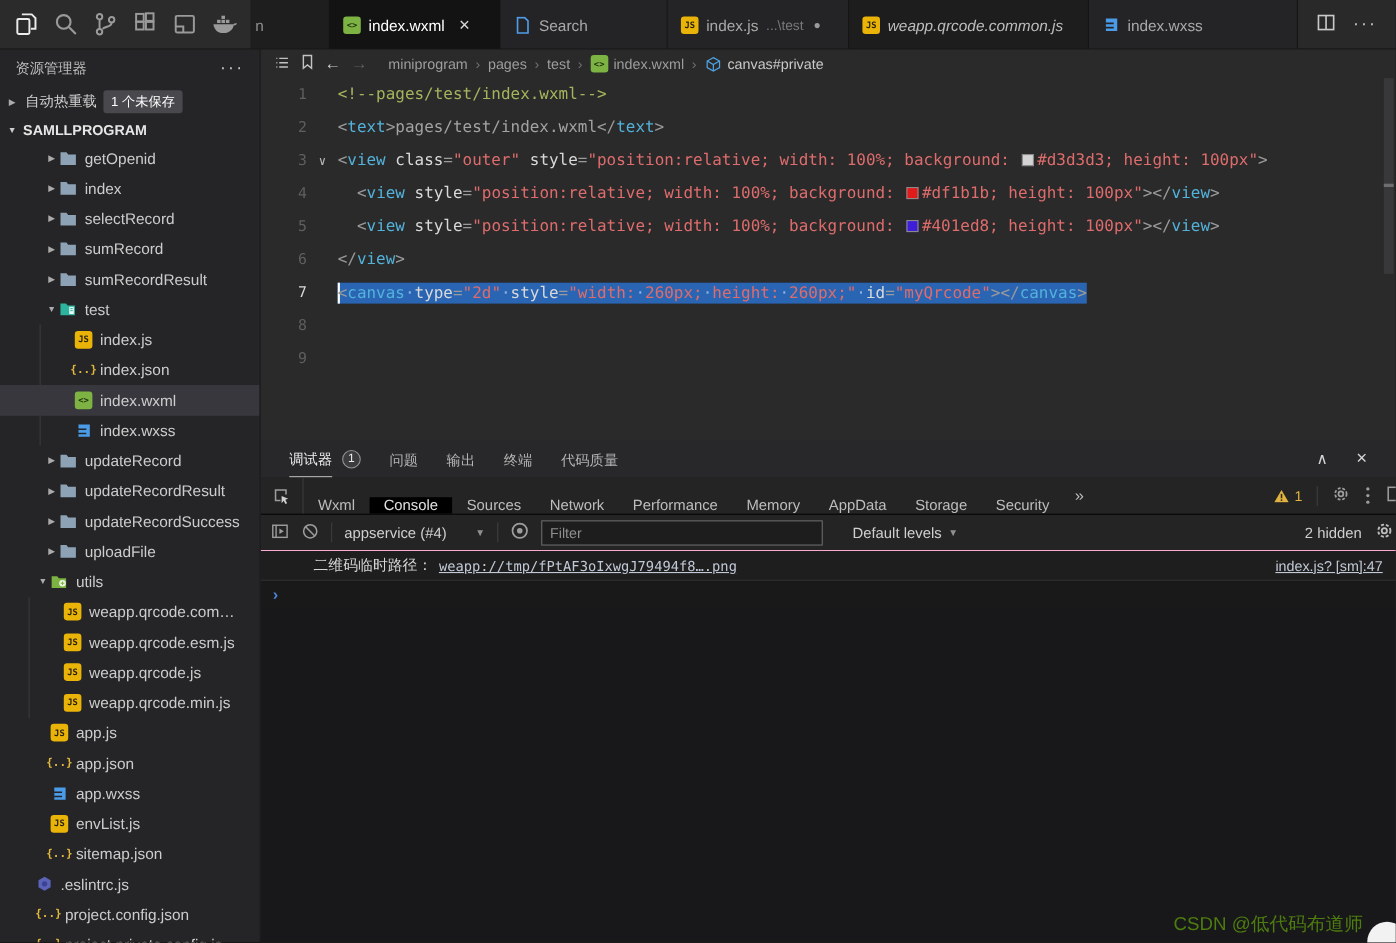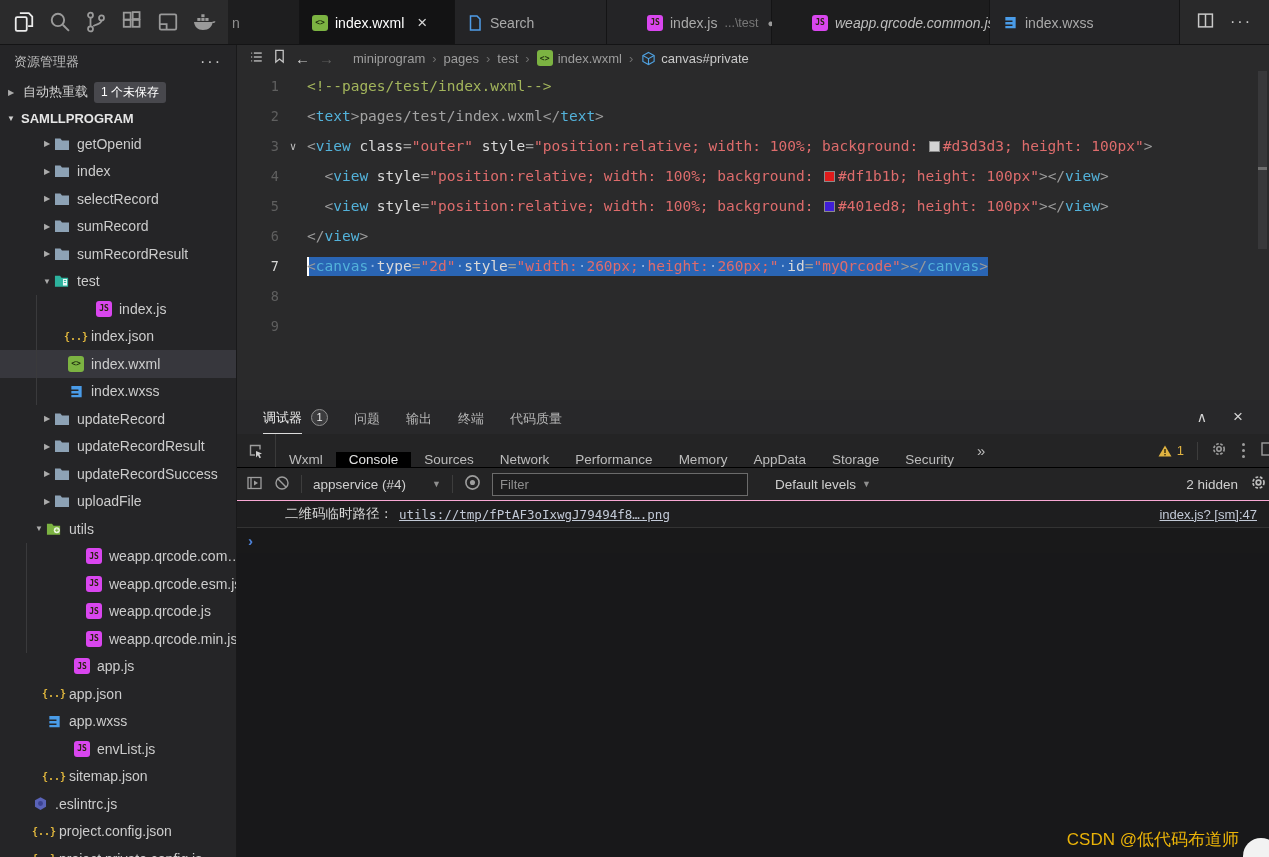--- a/index.html
+++ b/index.html
@@ -42,21 +42,21 @@
   .trow{height:27.5px;display:flex;align-items:center;position:relative;color:#cccccc;font-size:14px;white-space:nowrap;}
   .trow.selected{background:#37373d;}
   .trow .chev{font-size:8px;color:#ababab;width:14px;text-align:center;flex:none;}
   .trow .spacer{width:14px;flex:none;}
   .trow .lbl{margin-left:7px;}
   .guide{position:absolute;top:0;bottom:0;width:1px;background:#3a3a3c;}
 
   
   .fi{width:16px;height:16px;border-radius:3px;display:inline-flex;align-items:center;justify-content:center;
       font-family:"DejaVu Sans Mono",monospace;font-weight:700;flex:none;}
-  .fi-js{background:#d946ef;color:#2b2410;font-size:8px;margin-left:28px;}
+  .fi-js{background:#eab308;color:#2b2410;font-size:8px;}
   .fi-json{color:#e3b93e;font-size:10px;background:transparent;}
   .fi-wxml{background:#7cb342;color:#1d2b0e;font-size:8px;}
   .fi svg{display:block;}
 
   
   .editor-col{flex:1;min-width:0;display:flex;flex-direction:column;background:#2a2a2b;position:relative;}
   .breadcrumb{height:26px;display:flex;align-items:center;gap:9px;padding:0 12px;color:#9d9d9d;font-size:13px;flex:none;}
   .breadcrumb .navarrow{font-size:15px;color:#d0d0d0;}
   .breadcrumb .navarrow.disabled{color:#5f5f5f;}
   .crumbs{display:flex;align-items:center;gap:7px;margin-left:10px;}
@@ -119,21 +119,21 @@
 
   .warnrow{min-height:27px;display:flex;align-items:center;gap:9px;padding:0 10px;background:#352d11;
            border-bottom:1px solid #5d4f1a;color:#e9c97e;font-size:13.5px;flex:none;}
   .logrow{min-height:27px;display:flex;align-items:center;gap:6px;padding:0 12px 0 48px;background:#1e1e1f;
           border-bottom:1px solid #333;color:#d6d6d6;font-size:13.5px;flex:none;}
   .loglink{color:#c2c9d6;text-decoration:underline;font-family:"DejaVu Sans Mono",monospace;font-size:12.5px;}
   .logsrc{margin-left:auto;color:#c2c9d6;text-decoration:underline;font-size:13px;}
   .promptrow{height:25px;display:flex;align-items:center;padding-left:11px;color:#4d82d8;font-weight:700;
              font-size:15px;background:#19191a;flex:none;}
   .console-rest{flex:1;background:#18181a;position:relative;}
-  .watermark{position:absolute;right:30px;bottom:6px;color:#eab308;font-size:17px;}
+  .watermark{position:absolute;right:30px;bottom:6px;color:#4d7c0f;font-size:17px;}
   .corner-circle{position:absolute;right:-10px;bottom:-17px;width:36px;height:36px;border-radius:50%;background:#f2f2f2;}
 </style>
 </head>
 <body>
 
 <div class="app">
 
   <div class="titlebar">
     <div class="activity" id="activity">
         <span class="act-icon active">
@@ -680,21 +680,21 @@
                     <circle cx="8" cy="8" r="5.2" stroke-dasharray="2.6 1.6"></circle>
                   </g>
                 </svg>
             </span>
           </span>
         </div>
 
 
         <div class="logrow">
           <span>二维码临时路径：</span>
-          <span class="loglink">utils://tmp/fPtAF3oIxwgJ79494f8….png</span>
+          <span class="loglink">weapp://tmp/fPtAF3oIxwgJ79494f8….png</span>
           <span class="logsrc">index.js? [sm]:47</span>
         </div>
 
         <div class="promptrow">
           <span>›</span>
         </div>
 
         <div class="console-rest">
           <span class="watermark">CSDN @低代码布道师</span>
           <span class="corner-circle"></span>

